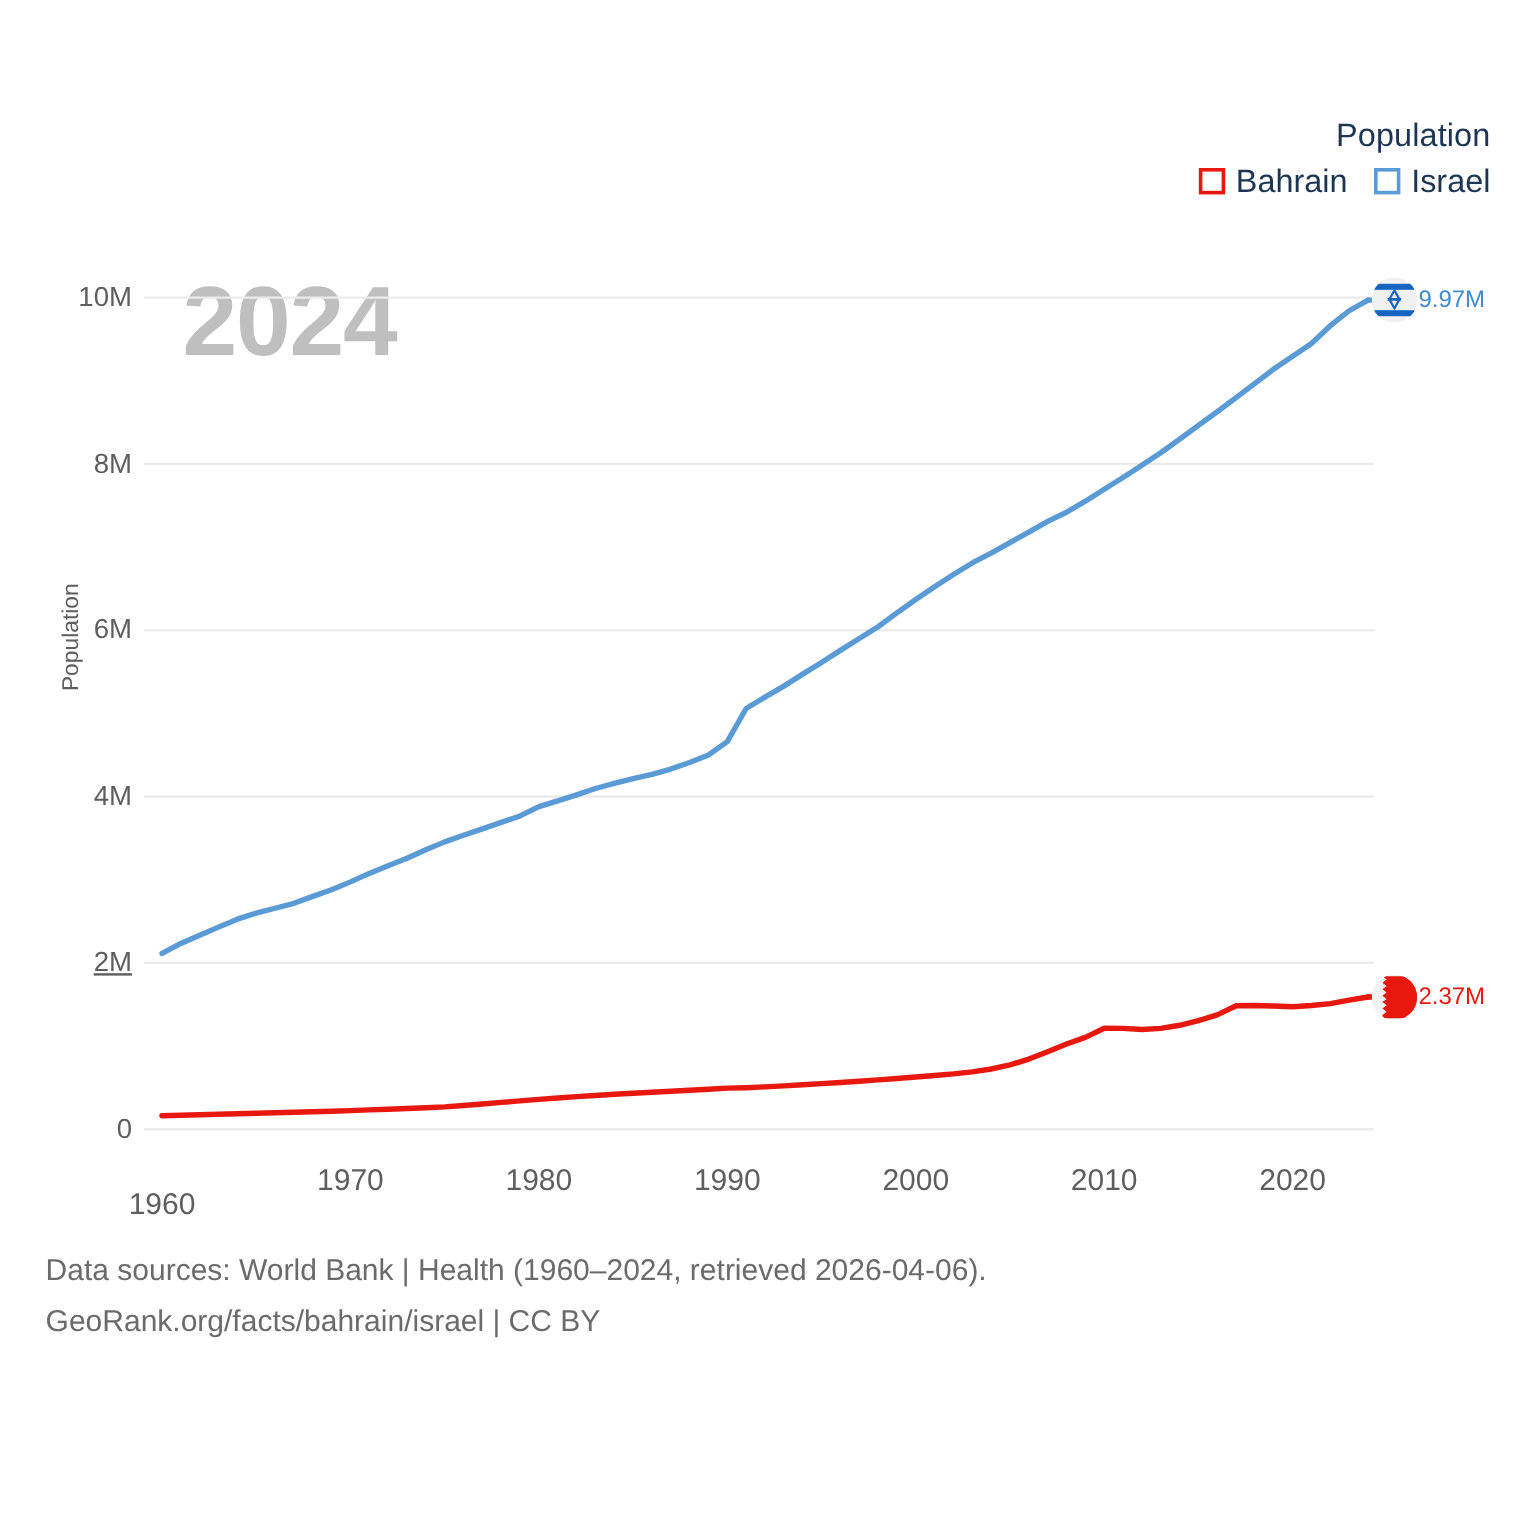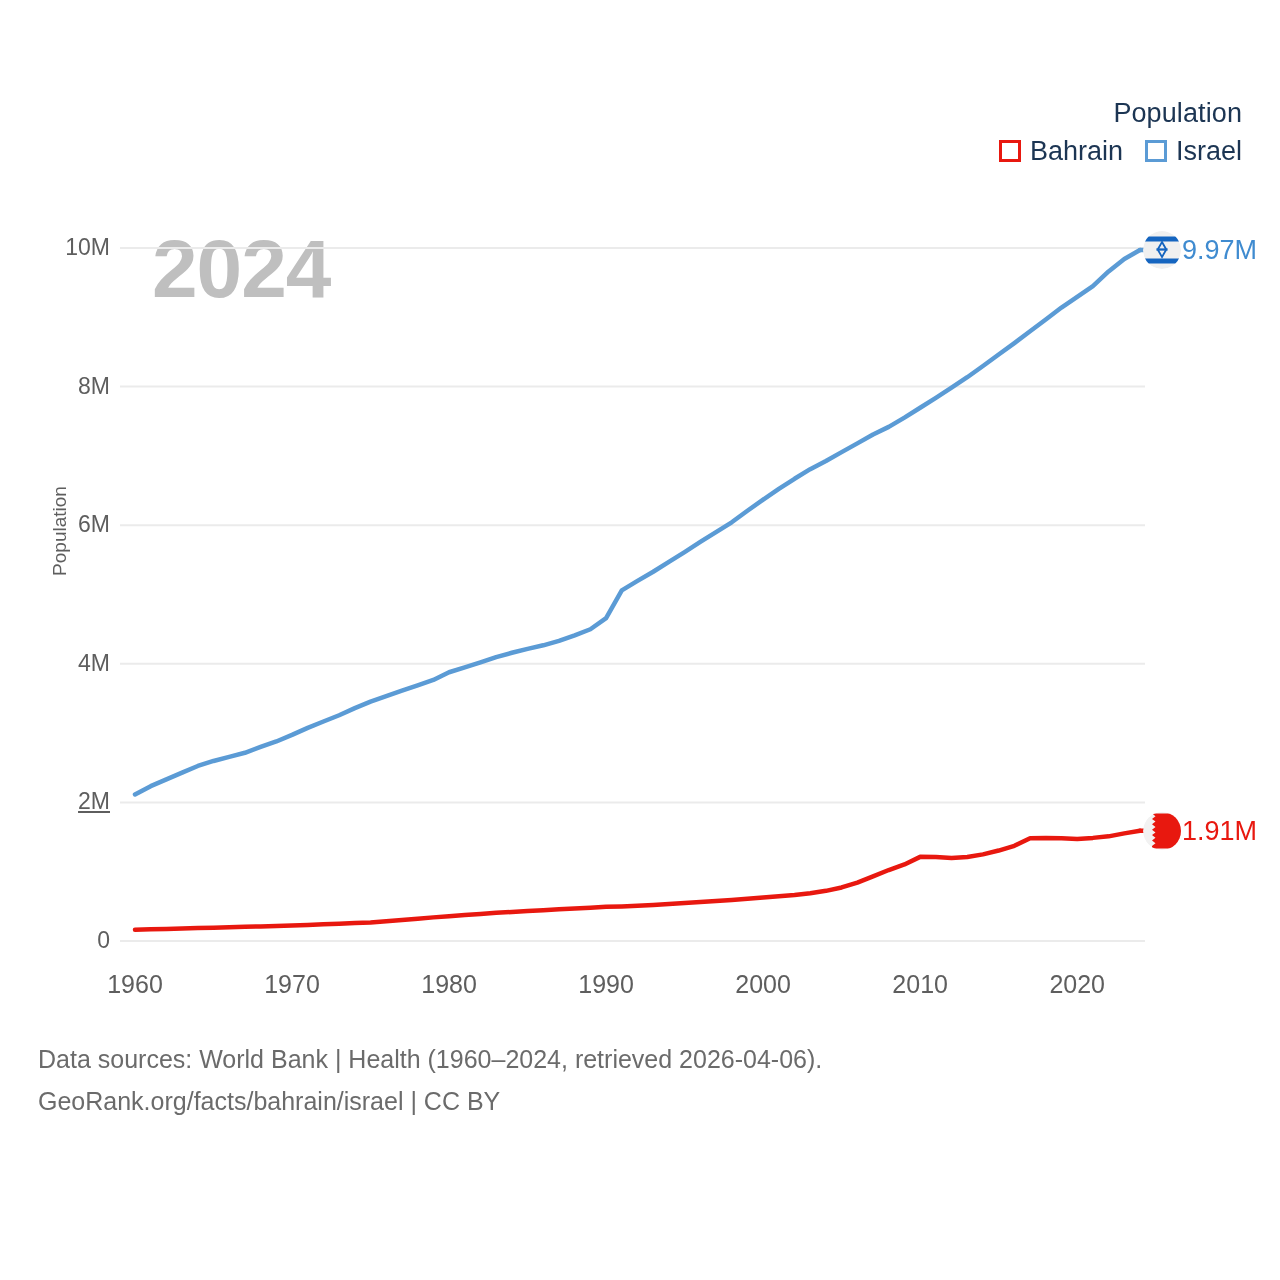--- a/index.html
+++ b/index.html
@@ -123,21 +123,21 @@
     text-align: center;
     font-size: 25px;
     color: #5e5e5e;
     line-height: 25px;
     top: 972px;
   }
 
   
   .end-label {
     position: absolute;
-    font-size: 27px;
+    font-size: 20px;
     line-height: 28px;
     white-space: nowrap;
   }
   .end-label.israel  { color: #3f8bd0; left: 1182px; top: 231px; }
   .end-label.bahrain { color: #e8180f; left: 1182px; top: 816px; }
 
   .flag-marker {
     position: absolute;
     width: 38px;
     height: 38px;
@@ -203,21 +203,21 @@
     <div id="y-ticks">
         <div class="tick-y" style="left: 14px; top: 929px;">0</div>
         <div class="tick-y" style="left: 14px; top: 790.4px; text-decoration: underline;">2M</div>
         <div class="tick-y" style="left: 14px; top: 651.8px;">4M</div>
         <div class="tick-y" style="left: 14px; top: 513.2px;">6M</div>
         <div class="tick-y" style="left: 14px; top: 374.6px;">8M</div>
         <div class="tick-y" style="left: 14px; top: 236px;">10M</div>
       </div>
 
     <div id="x-ticks">
-        <div class="tick-x" style="left: 75px;">1960</div>
+        <div class="tick-x" style="left: 75px; margin-top: 20px;">1960</div>
         <div class="tick-x" style="left: 232.031px;">1970</div>
         <div class="tick-x" style="left: 389.062px;">1980</div>
         <div class="tick-x" style="left: 546.094px;">1990</div>
         <div class="tick-x" style="left: 703.125px;">2000</div>
         <div class="tick-x" style="left: 860.156px;">2010</div>
         <div class="tick-x" style="left: 1017.19px;">2020</div>
       </div>
 
     <div class="flag-marker israel" style="top: 231.079px;">
       <svg viewBox="0 0 38 38" width="38" height="38">
@@ -229,21 +229,21 @@
       </svg>
     </div>
     <div class="end-label israel" style="top: 236.079px;">9.97M</div>
 
     <div class="flag-marker bahrain" style="top: 811.813px;">
       <svg viewBox="0 0 38 38" width="38" height="38">
         <circle cx="19" cy="19" r="19" fill="#f2f2f2"></circle>
         <path d="M9 1.5 L12.5 4.2 L9 6.9 L12.5 9.6 L9 12.3 L12.5 15 L9 17.7 L12.5 20.4 L9 23.1 L12.5 25.8 L9 28.5 L12.5 31.2 L9 33.9 L9 36.5 L38 36.5 L38 1.5 Z" fill="#e8180f"></path>
       </svg>
     </div>
-    <div class="end-label bahrain" style="top: 816.813px;">1.91M</div>
+    <div class="end-label bahrain" style="top: 816.813px;">2.37M</div>
 
   </div>
 
   <div class="footer">
     <div>Data sources: World Bank | Health (1960–2024, retrieved 2026-04-06).</div>
     <div>GeoRank.org/facts/bahrain/israel | CC BY</div>
   </div>
 
 </div>
 

